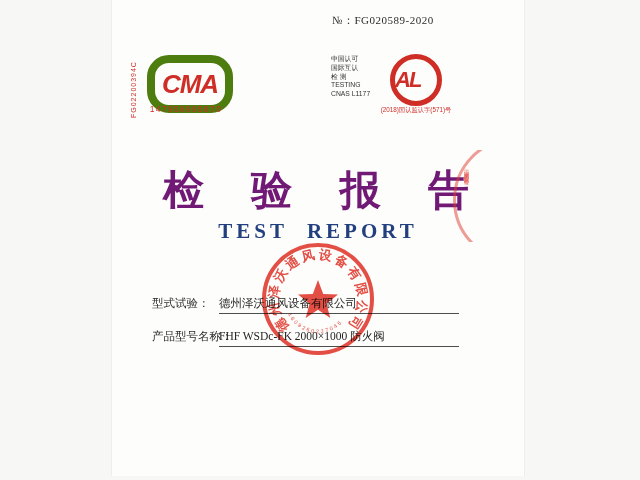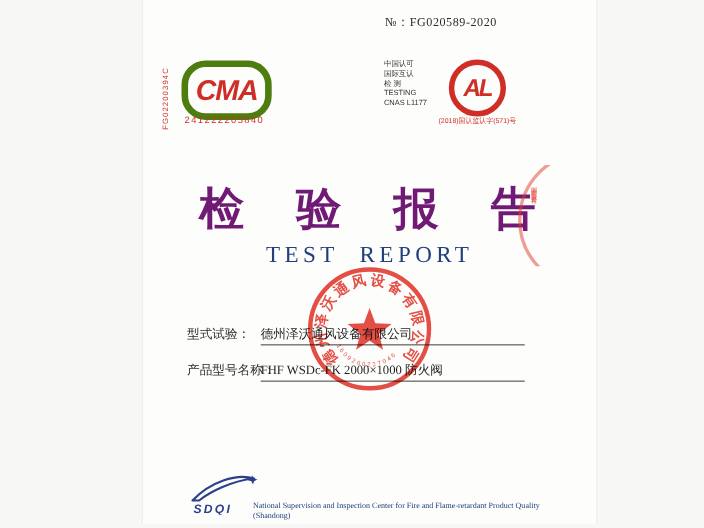--- a/index.html
+++ b/index.html
@@ -2,35 +2,35 @@
 <html><head>
 <meta charset="utf-8">
 <style>
   html,body{margin:0;padding:0;}
   body{
     width:640px;height:480px;position:relative;overflow:hidden;
     background:#f7f7f5;
     font-family:"Liberation Serif","DejaVu Serif",serif;
   }
   .page{
-    position:absolute;left:129px;top:0;width:412px;height:476px;
+    position:absolute;left:111px;top:0;width:412px;height:476px;
     background:#fdfdfc;border-left:1px solid #ededeb;border-right:1px solid #ededeb;
   }
   
   .report-no{position:absolute;left:220px;top:13px;font-size:11px;color:#2b2b2b;letter-spacing:.5px;}
   
   .side-code{
     position:absolute;left:18px;top:48px;height:70px;
     writing-mode:vertical-rl;transform:rotate(180deg);
     font-size:7px;color:#cf2e27;font-family:"Liberation Sans",sans-serif;letter-spacing:1px;
   }
   
   .cma-box{
     position:absolute;left:35px;top:55px;width:70px;height:42px;
-    border:6px solid #4d7c0f;border-radius:22px;
+    border:8px solid #4d7c0f;border-radius:22px;
     display:flex;align-items:center;justify-content:center;
   }
   .cma-text{
     font-family:"Liberation Sans",sans-serif;font-weight:900;font-style:italic;
     font-size:26px;color:#cf2e27;letter-spacing:-1px;line-height:1;
   }
   .cma-num{
     position:absolute;left:30px;top:104px;width:88px;text-align:center;
     font-family:"Liberation Sans",sans-serif;font-size:8.5px;color:#cf2e27;letter-spacing:1.3px;
   }
@@ -47,39 +47,39 @@
   }
   
   .cnas{position:absolute;left:165px;top:60px;width:50px;height:32px;}
   .cnas-caption{
     position:absolute;left:219px;top:55px;width:52px;
     font-family:"Liberation Sans",sans-serif;font-size:6.8px;line-height:8.8px;color:#333;
   }
   
   .cal{
     position:absolute;left:278px;top:54px;width:52px;height:52px;border-radius:50%;
-    border:5px solid #cf2e27;display:flex;align-items:center;justify-content:center;box-sizing:border-box;
+    border:5px solid #cf2e27;display:flex;align-items:center;box-sizing:border-box;
   }
   .cal-text{
     font-family:"Liberation Sans",sans-serif;font-weight:900;font-style:italic;
     font-size:22px;color:#cf2e27;line-height:1;letter-spacing:-2px;
   }
   .cal-caption{
     position:absolute;left:262px;top:106px;width:84px;text-align:center;
     font-family:"Liberation Sans",sans-serif;font-size:6.3px;color:#cf2e27;
   }
   
   .title-zh{
     position:absolute;left:0;top:163px;width:412px;margin:0;text-align:center;
     font-family:"Liberation Sans","DejaVu Sans",sans-serif;font-weight:700;
     font-size:41px;color:#701a75;letter-spacing:18px;text-indent:14px;
   }
   .title-en{
     position:absolute;left:0;top:219px;width:412px;text-align:center;
-    font-family:"Liberation Serif",serif;font-weight:normal;
+    font-family:"Liberation Serif",serif;font-weight:bold;
     font-size:21px;color:#23407e;letter-spacing:4px;word-spacing:10px;
   }
   
   .edge-stamp{position:absolute;left:337px;top:150px;width:42px;height:92px;overflow:hidden;}
   .edge-ring{
     position:absolute;left:4px;top:-13px;width:120px;height:120px;border-radius:50%;
     border:3px solid rgba(224,59,48,.5);
   }
   .edge-text{
     position:absolute;left:15px;top:15px;height:64px;overflow:hidden;
@@ -115,21 +115,21 @@
   <div class="report-no">
     <span>№：</span><span>FG020589-2020</span>
   </div>
 
   <div class="side-code">FG02200394C</div>
 
   <div>
     <div class="cma-box">
       <span class="cma-text">CMA</span>
     </div>
-    <div class="cma-num">241222205840</div>
+    <div class="cma-num">147958995870</div>
   </div>
 
 
   <div class="cnas-caption">
     <div>中国认可</div>
     <div>国际互认</div>
     <div>检 测</div>
     <div>TESTING</div>
     <div>CNAS L1177</div>
   </div>
@@ -168,22 +168,14 @@
       <polygon points="63,39 68.2,52.9 83,53.5 71.4,62.7 75.3,77 63,68.8 50.7,77 54.6,62.7 43,53.5 57.8,52.9" fill="#e23b30"></polygon>
       <text font-size="13" font-weight="bold" fill="#e23b30" font-family="Liberation Sans, sans-serif">
         <textPath href="#stampArc" textLength="186" lengthAdjust="spacing">德州泽沃通风设备有限公司</textPath>
       </text>
       <text font-size="5.5" fill="#e23b30" letter-spacing="2" font-family="Liberation Sans, sans-serif">
         <textPath href="#stampSerialArc">1609260227046</textPath>
       </text>
     </svg>
   </div>
 
-  <div class="footer-logo">
-    <svg width="62" height="40" viewBox="0 0 62 40">
-      <path d="M2,27 C18,10 42,2 58,7 C38,9 18,19 8,27 Z" fill="none" stroke="#2c3f8c" stroke-width="2" stroke-linejoin="round"></path>
-      <path d="M56,4 l2,3 l3,1 l-3,1.5 l-1,3 l-1.5-3 l-3-1 l3-1.5 Z" fill="#2c3f8c"></path>
-      <text x="3" y="38" font-family="Liberation Sans, sans-serif" font-style="italic" font-weight="900" font-size="11" fill="#2c3f8c" letter-spacing="2">SDQI</text>
-    </svg>
-  </div>
-  <div class="footer-en">National Supervision and Inspection Center for Fire and Flame-retardant Product Quality (Shandong)</div>
 
 </div>
 
 </body></html>

